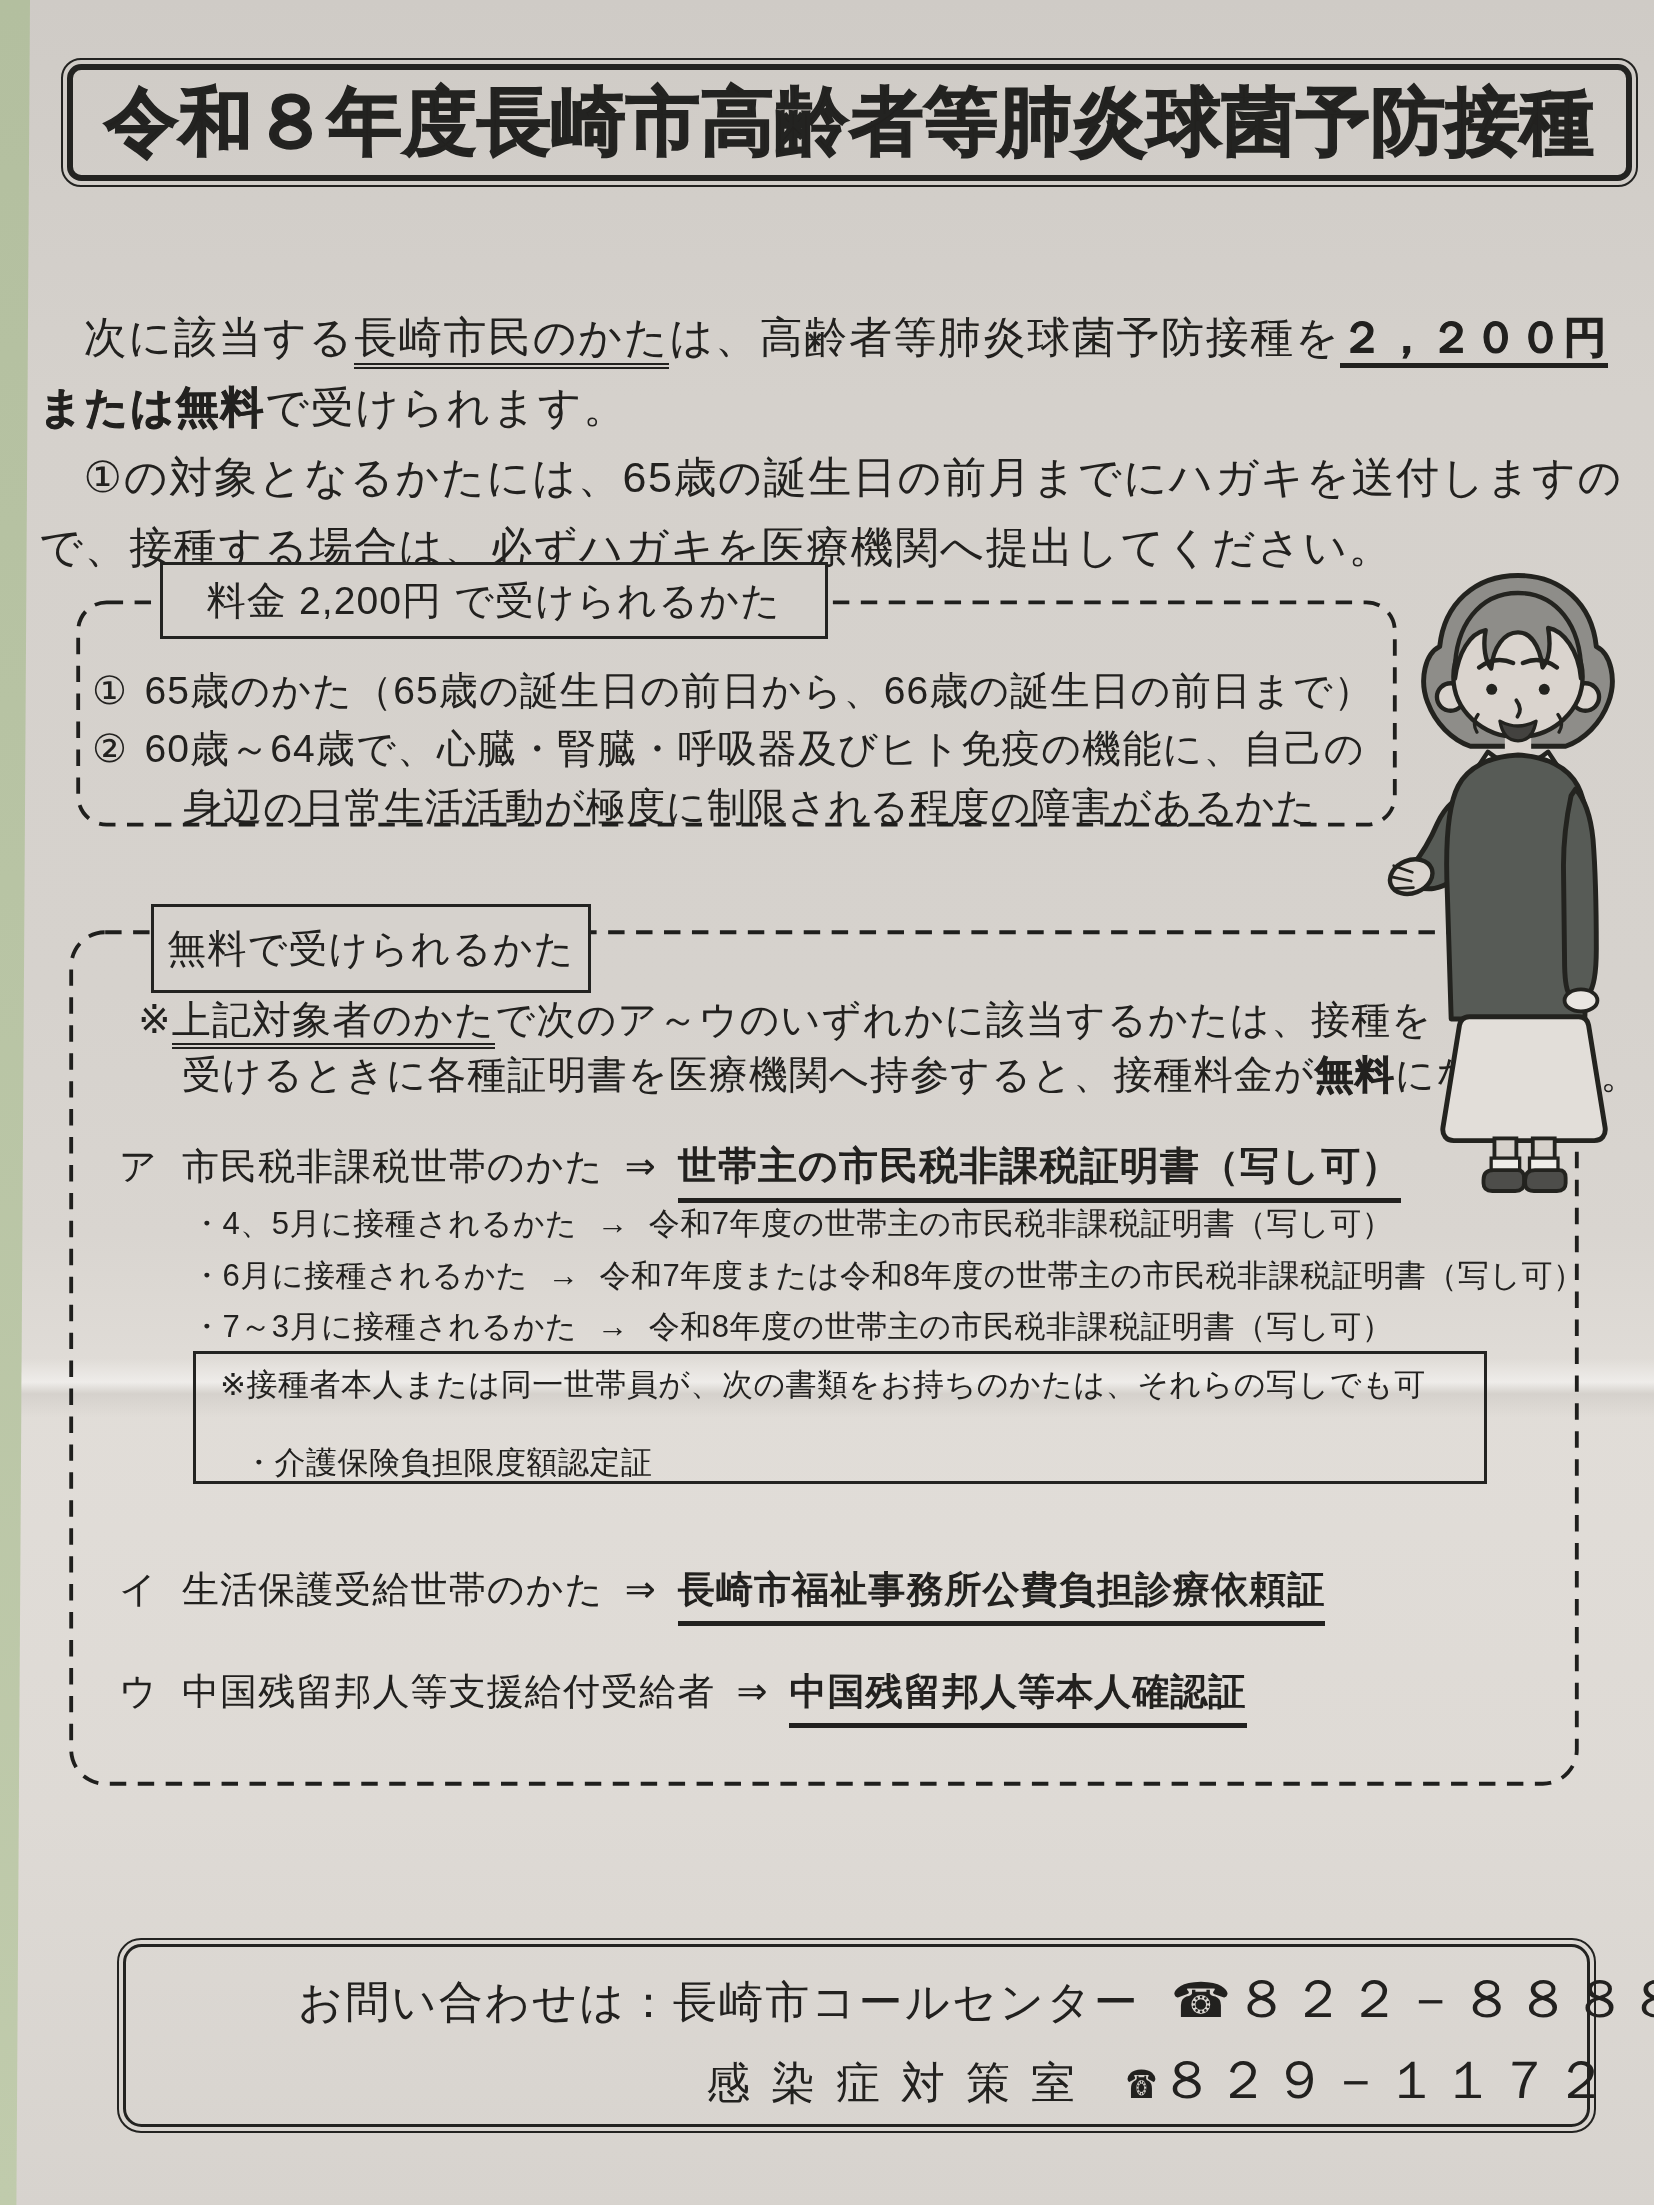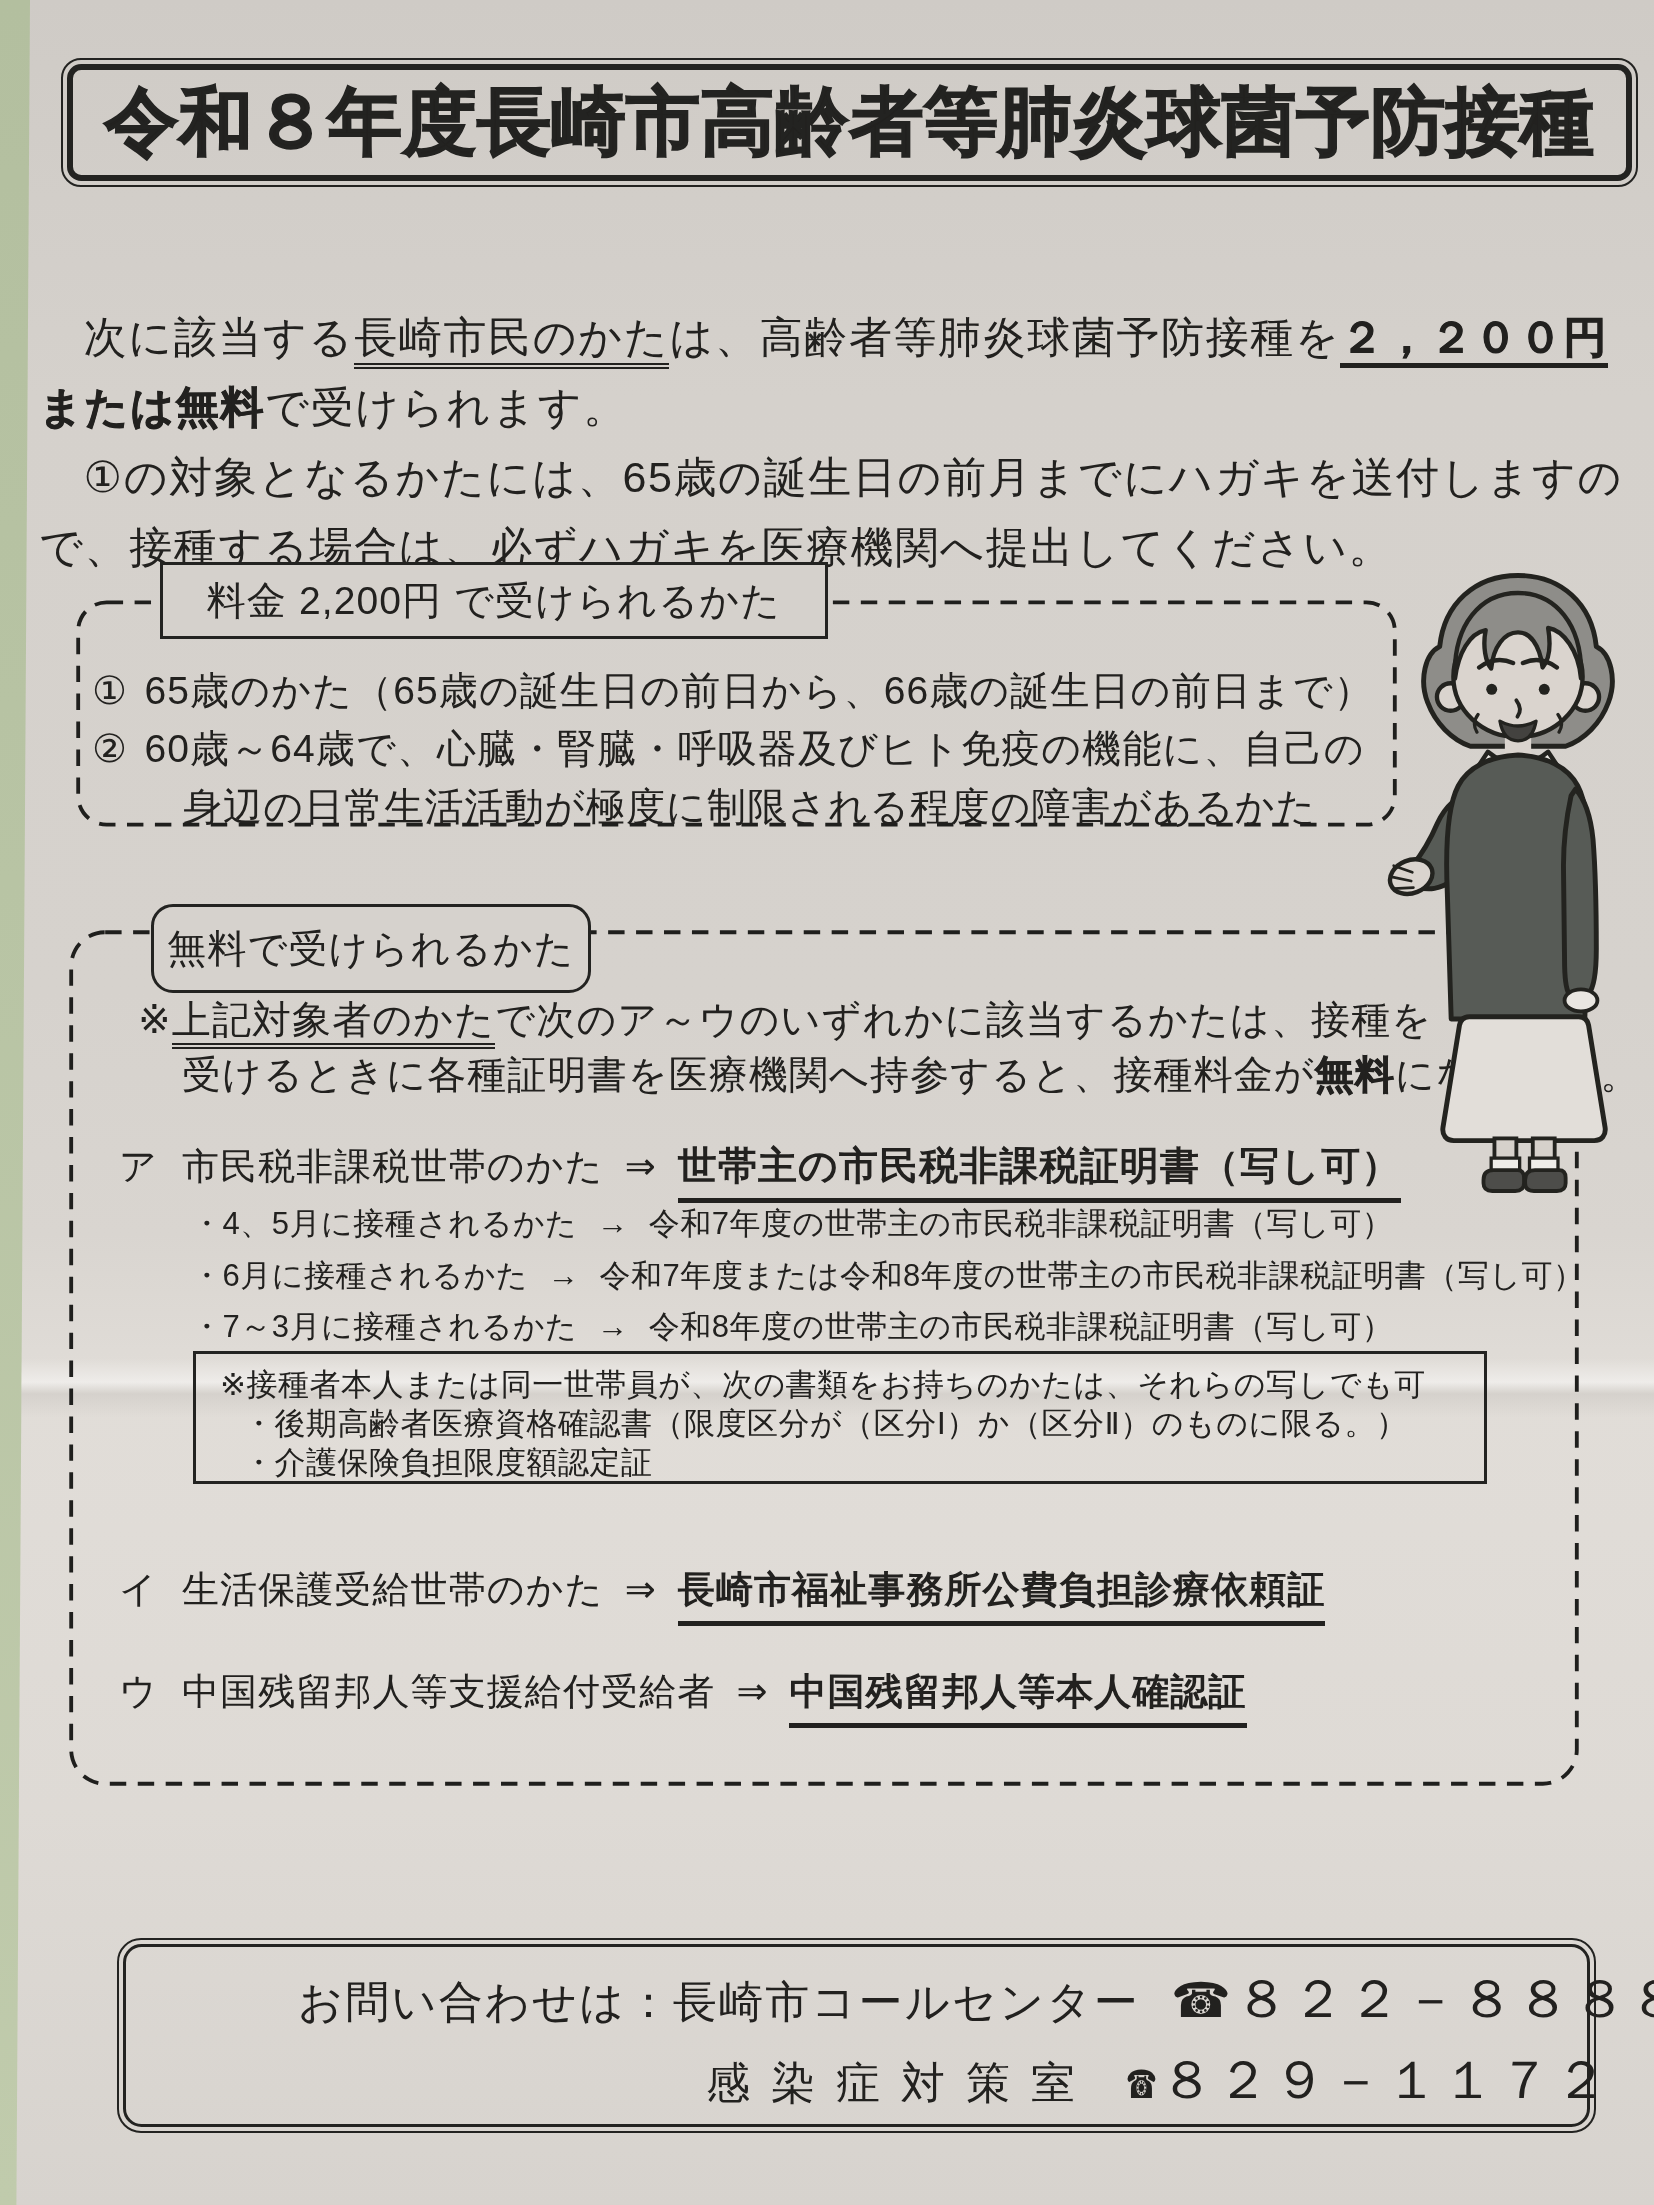--- a/index.html
+++ b/index.html
@@ -40,21 +40,21 @@
   
   .dash{position:absolute;}
   .fee-dash{left:76px;top:600px;}
   .free-dash{left:69px;top:930px;}
   
   .box-header{
     position:absolute;display:flex;align-items:center;justify-content:center;
     border:3.3px solid #232321;background:#d5d1cc;white-space:nowrap;letter-spacing:1.1px;
   }
   .fee-header{left:160px;top:562px;width:662px;height:71px;font-size:39px;}
-  .free-header{left:151px;top:904px;width:434px;height:83px;font-size:39px;background:#d6d2cd;border-radius:22px;}
+  .free-header{left:151px;top:904px;width:434px;height:83px;font-size:39px;background:#d6d2cd;}
   
   .fee-item{position:absolute;white-space:nowrap;font-size:39px;letter-spacing:1.1px;}
   .fee-item .marker{margin-right:16.4px;}
   .fi1{left:92px;top:664px;}
   .fi2{left:92px;top:722px;}
   .fi2b{left:183px;top:780px;}
   
   .note-line{position:absolute;white-space:nowrap;font-size:39px;letter-spacing:1.1px;}
   .n1{left:138px;top:993px;}
   .n2{left:182px;top:1048px;}
@@ -148,21 +148,20 @@
     </div>
     <div class="sub-bullet sb2">
       <span>・6月に接種されるかた</span><span class="arrow">→</span><span>令和7年度または令和8年度の世帯主の市民税非課税証明書（写し可）</span>
     </div>
     <div class="sub-bullet sb3">
       <span>・7～3月に接種されるかた</span><span class="arrow">→</span><span>令和8年度の世帯主の市民税非課税証明書（写し可）</span>
     </div>
 
     <div class="copy-box">
       <div class="heading">※接種者本人または同一世帯員が、次の書類をお持ちのかたは、それらの写しでも可</div>
-      <div class="cb-item cb1">・後期高齢者医療資格確認書（限度区分が（区分Ⅰ）か（区分Ⅱ）のものに限る。）</div>
       <div class="cb-item cb2">・介護保険負担限度額認定証</div>
     </div>
 
     <div class="cert-item ci-i">
       <span class="label">イ</span><span>生活保護受給世帯のかた</span><span class="arrow">⇒</span><span class="doc">長崎市福祉事務所公費負担診療依頼証</span>
     </div>
 
     <div class="cert-item ci-u">
       <span class="label">ウ</span><span>中国残留邦人等支援給付受給者</span><span class="arrow">⇒</span><span class="doc">中国残留邦人等本人確認証</span>
     </div>

